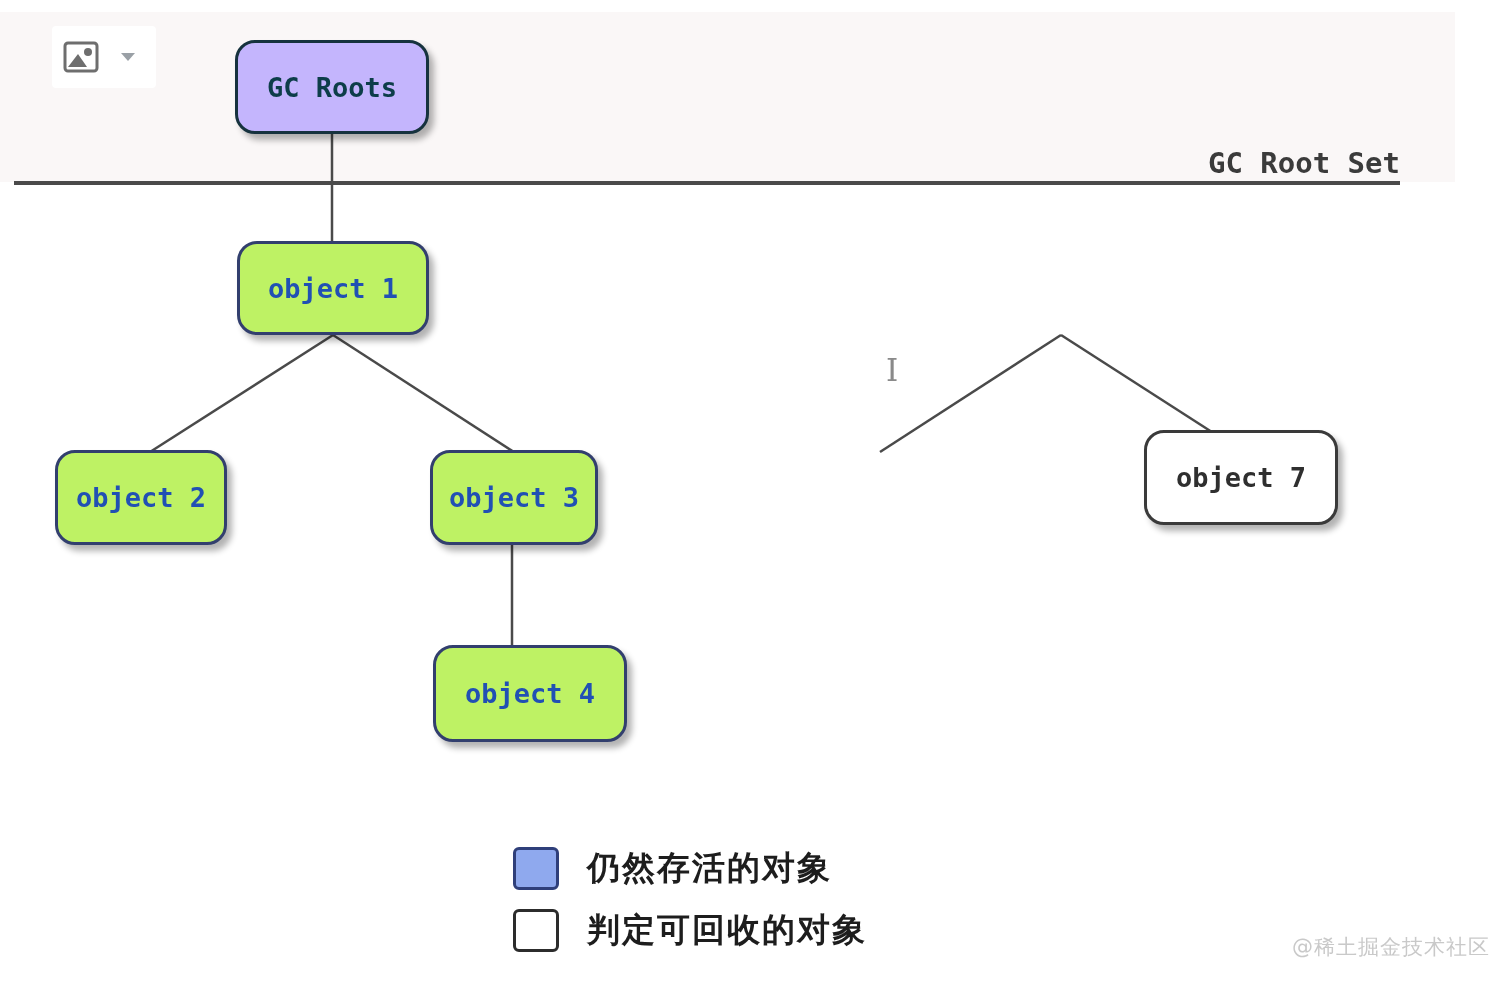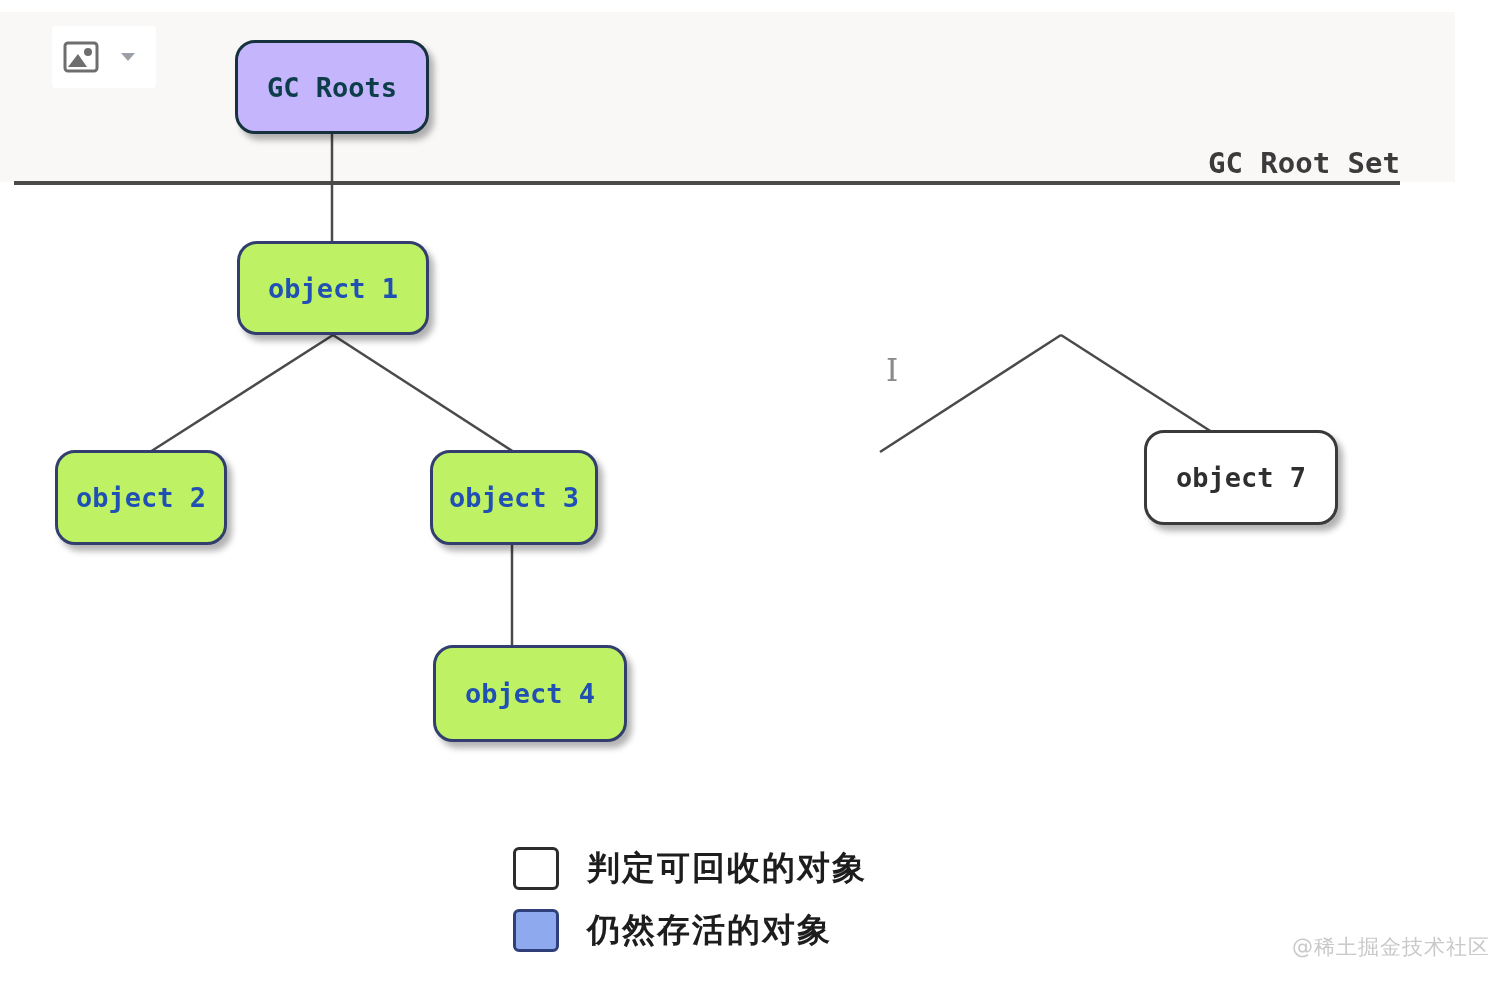--- a/index.html
+++ b/index.html
@@ -111,24 +111,24 @@
   <div class="node alive n-obj1">object 1</div>
   <div class="node alive n-obj2">object 2</div>
   <div class="node alive n-obj3">object 3</div>
   <div class="node alive n-obj4">object 4</div>
   <div class="node collectable n-obj7">object 7</div>
 
   <div class="ibeam">I</div>
 
   <div class="legend">
     <div class="legend-row">
+      <div class="swatch alive"></div>
+      <div class="legend-label">仍然存活的对象</div>
+    </div>
+    <div class="legend-row">
       <div class="swatch collectable"></div>
       <div class="legend-label">判定可回收的对象</div>
-    </div>
-    <div class="legend-row">
-      <div class="swatch alive"></div>
-      <div class="legend-label">仍然存活的对象</div>
     </div>
   </div>
 
   <div class="watermark">@稀土掘金技术社区</div>
 
 </div>
 
 </body></html>

